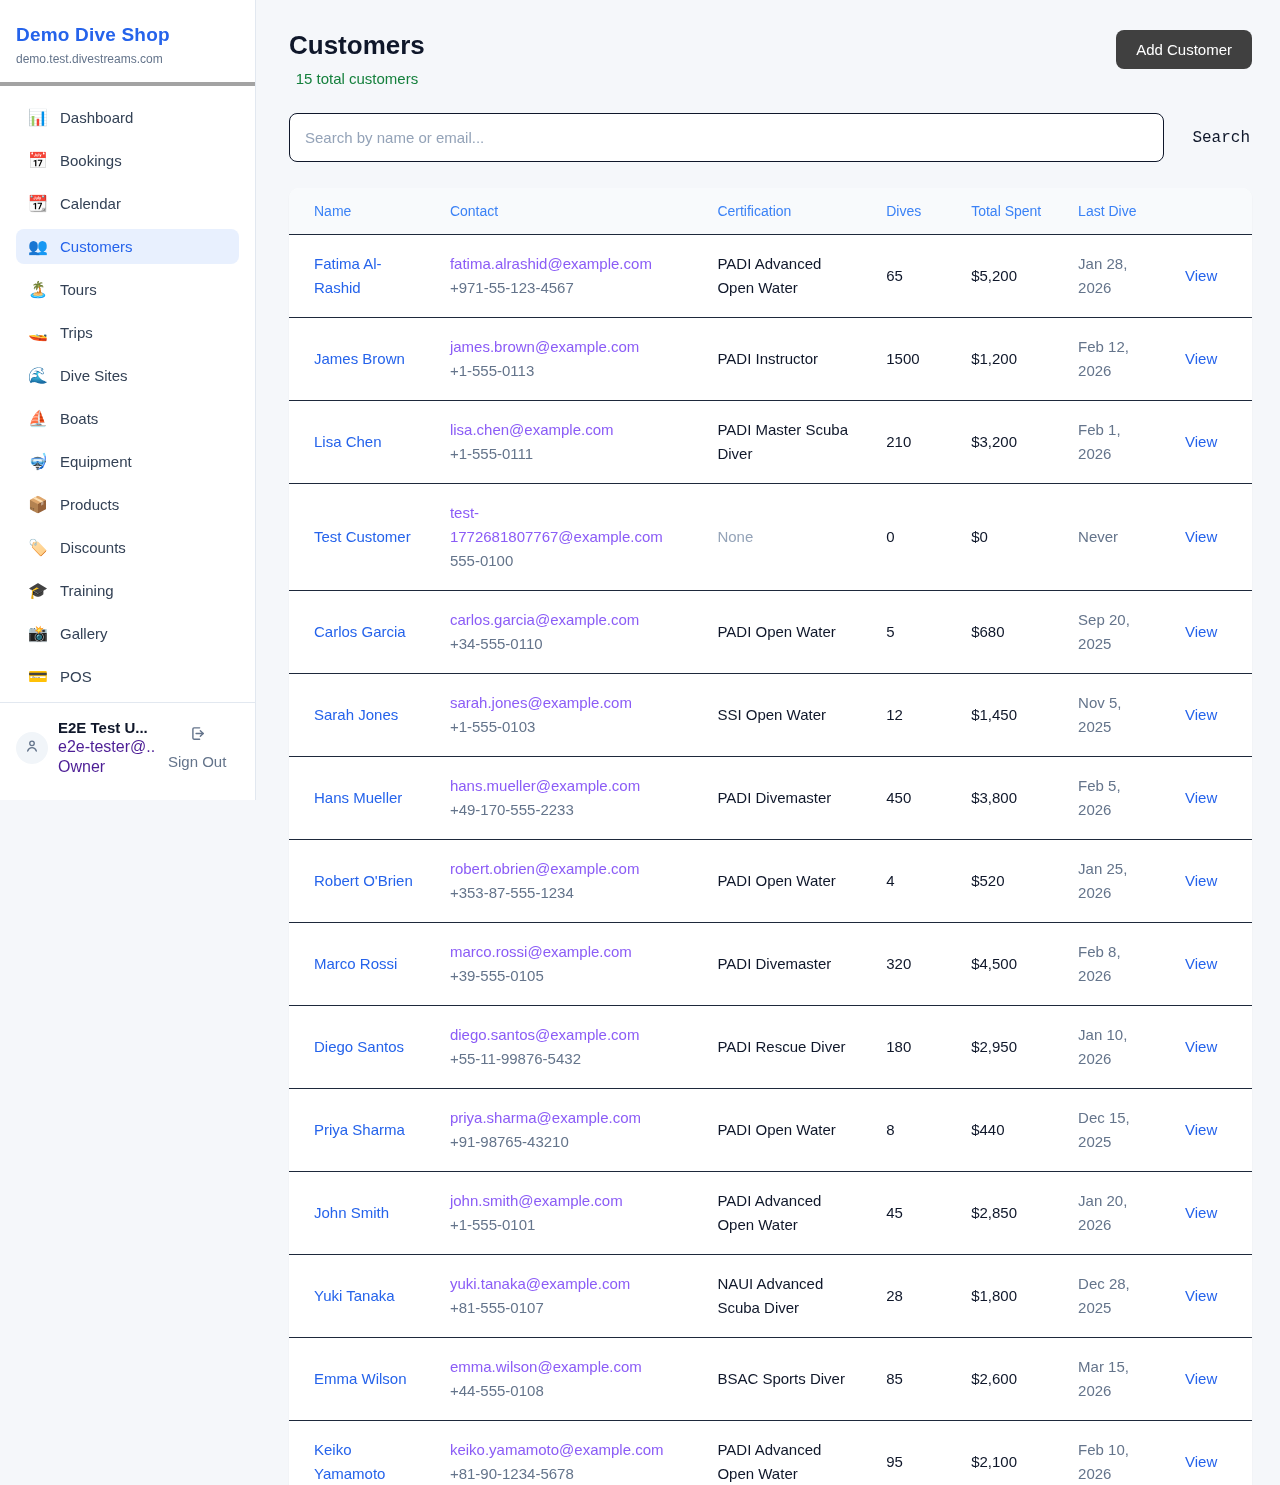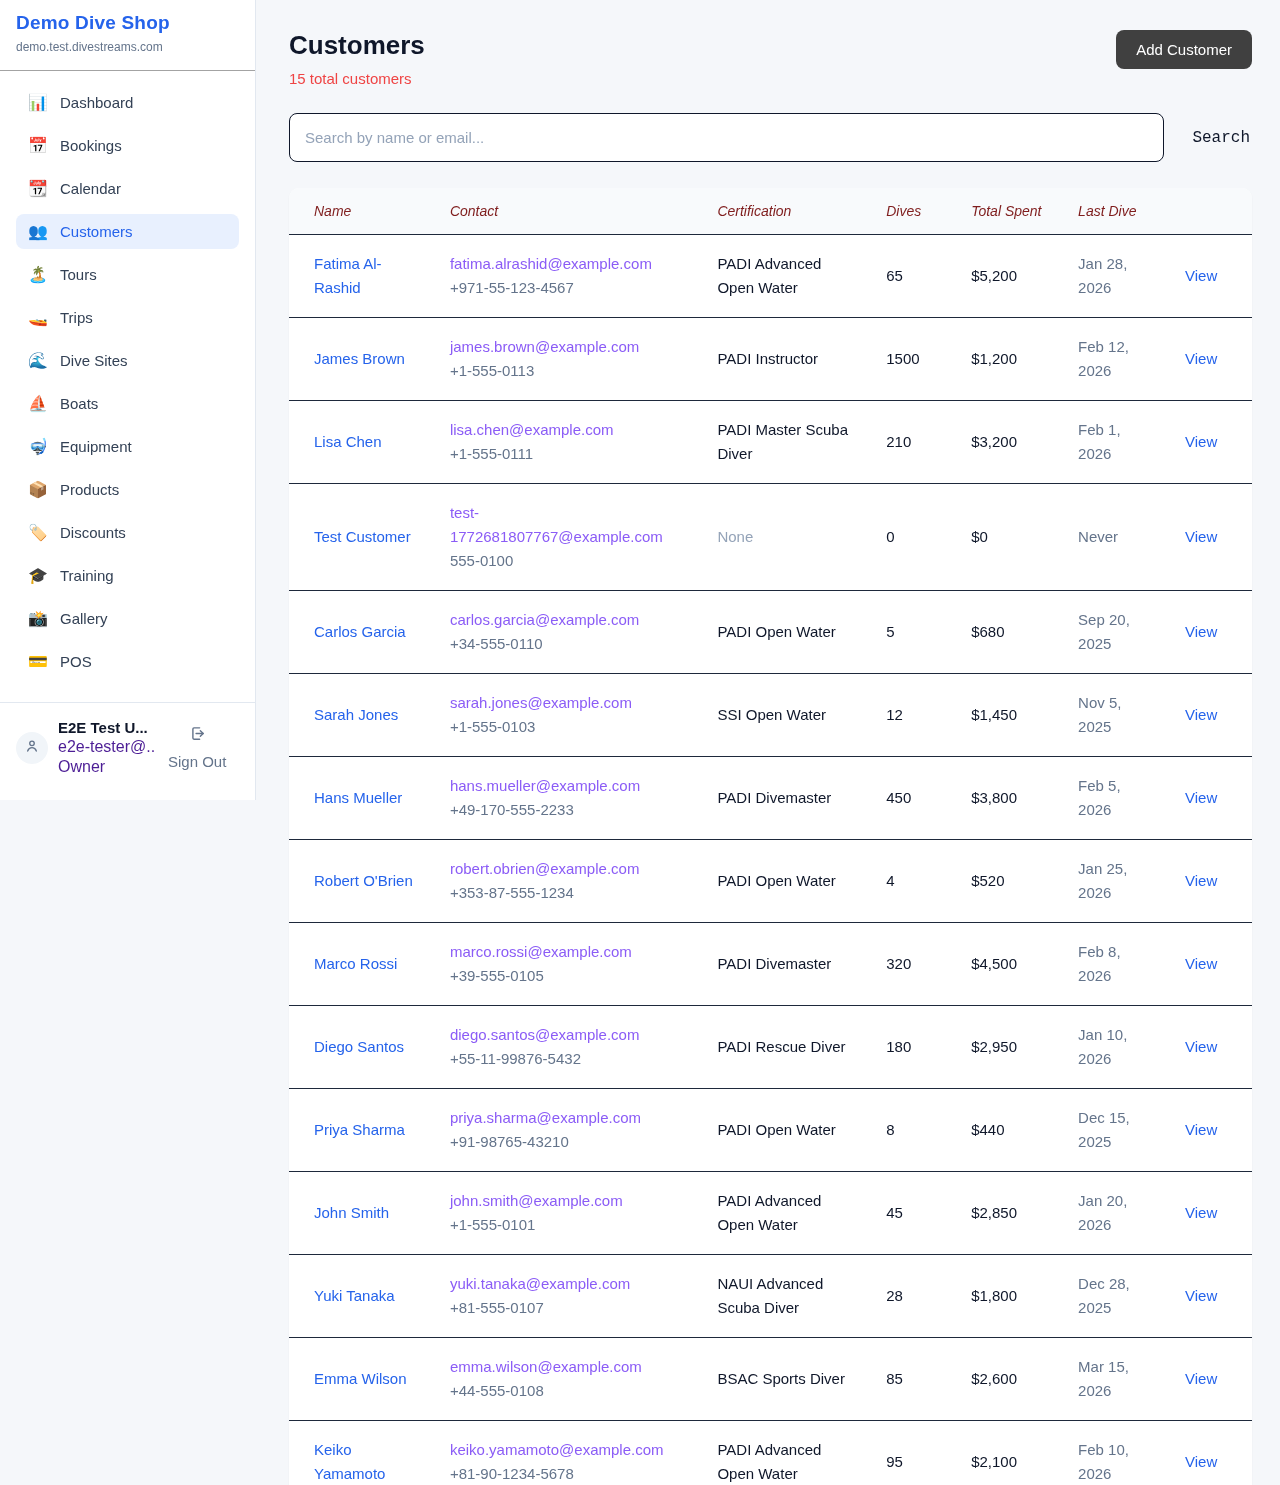--- a/index.html
+++ b/index.html
@@ -10,21 +10,21 @@
     color:#0f172a;
   }
   .layout { display:flex; align-items:flex-start; width:1280px; }
 
   
   .sidebar {
     width:256px; height:800px; background:#ffffff;
     border-right:1px solid #e2e8f0;
     display:flex; flex-direction:column; flex-shrink:0;
   }
-  .sidebar-header { padding:12px 16px 16px 16px; border-bottom:1px solid #a3a3a3; }
+  .sidebar-header { padding:24px 16px 16px 16px; border-bottom:4px solid #a3a3a3; }
   .shop-title { color:#2563eb; font-size:19px; font-weight:bold; letter-spacing:.2px; }
   .shop-domain { color:#64748b; font-size:12px; margin-top:6px; }
   .nav { padding:14px 16px 0 16px; }
   .nav-item {
     display:flex; align-items:center; gap:12px;
     padding:8px 12px; margin-bottom:8px;
     border-radius:8px; font-size:15px; color:#334155; cursor:pointer;
   }
   .nav-item.active { background:#e8f0fe; color:#2563eb; }
   .nav-icon { font-size:16px; width:20px; text-align:center; }
@@ -43,21 +43,21 @@
   .user-email, .user-role { font-size:16px; color:#4c1d95; white-space:nowrap; margin-top:2px; }
   .signout {
     display:flex; align-items:center; gap:8px; color:#64748b; font-size:15px;
     cursor:pointer; margin-left:2px; white-space:nowrap;flex-direction:column;
   }
 
   
   .main { flex:1; padding:30px 28px 24px 33px; }
   .page-header { display:flex; justify-content:space-between; align-items:flex-start; }
   .page-title { font-size:26px; font-weight:bold; color:#0f172a; }
-  .page-subtitle { font-size:15px; color:#ef4444; margin-top:9px; }
+  .page-subtitle { font-size:15px; color:#15803d; margin-top:9px;text-align:center; }
   .btn-primary {
     background:#404040; color:#ffffff; border:none; border-radius:8px;
     font-size:15px; font-weight:500; padding:11px 20px; cursor:pointer;
     font-family:inherit;
   }
   .search-row { display:flex; align-items:center; margin-top:26px; }
   .search-input {
     flex:1; height:49px; border:1px solid #0f172a; border-radius:8px;
     padding:0 15px; font-size:15px; color:#0f172a; background:#fff;
     font-family:inherit; outline:none;
@@ -70,22 +70,22 @@
 
   
   .card {
     margin-top:26px; background:#ffffff; border-radius:10px;
     overflow:hidden; box-shadow:0 1px 2px rgba(15,23,42,.06);
     padding-bottom:4px;
   }
   table { width:100%; border-collapse:collapse; }
   thead th {
     background:#f8fafc; text-align:left; font-weight:normal;
-    color:#7f1d1d; font-size:14px; padding:13px 16px 12px 16px;
-    border-bottom:1px solid #1e293b; line-height:1.5; vertical-align:middle;font-style:italic;
+    color:#3b82f6; font-size:14px; padding:13px 16px 12px 16px;
+    border-bottom:1px solid #1e293b; line-height:1.5; vertical-align:middle;
   }
   thead th:first-child { padding-left:25px; }
   tbody td {
     padding:17px 16px; font-size:15px; color:#0f172a;
     border-bottom:1px solid #1e293b; vertical-align:middle; line-height:1.6;
   }
   tbody tr:last-child td { border-bottom:none; }
   tbody td:first-child { padding-left:25px; }
   .name-link { color:#2563eb; font-weight:500; cursor:pointer; }
   .email { color:#8b5cf6; overflow-wrap:anywhere; }

